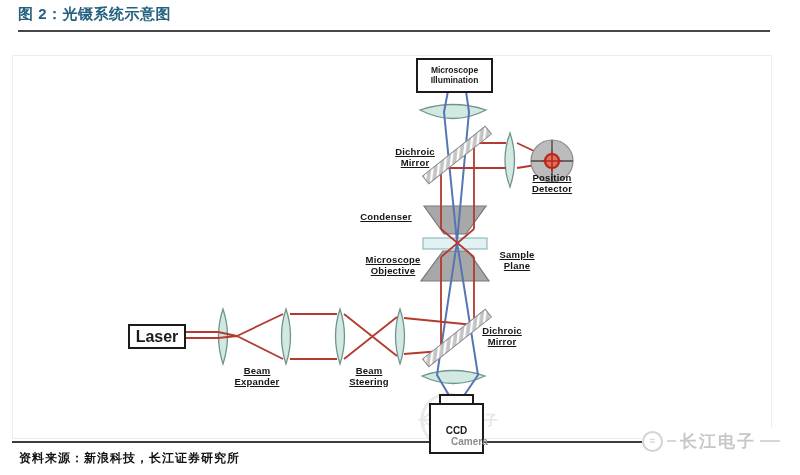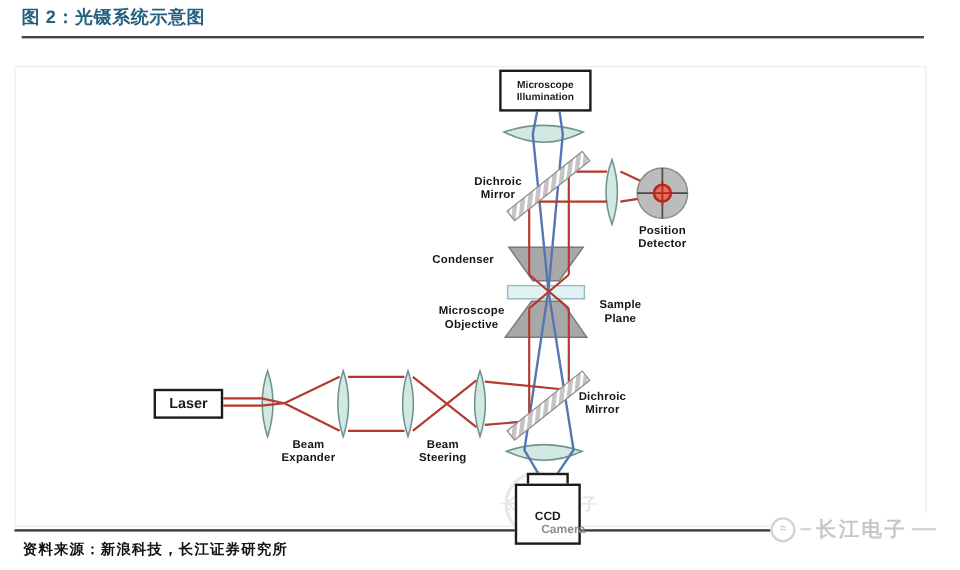--- a/index.html
+++ b/index.html
@@ -5,27 +5,27 @@
   html,body{margin:0;padding:0;background:#fff;}
   .page{position:relative;width:800px;height:475px;background:#ffffff;overflow:hidden;
         font-family:"Liberation Sans",sans-serif;}
   .title{position:absolute;left:18px;top:5px;font-size:15px;font-weight:bold;color:#24607f;letter-spacing:0.5px;}
   .rule{position:absolute;height:2px;background:#474747;}
   .top-rule{left:18px;top:30px;width:752px;}
   .bottom-rule{left:12px;top:441px;width:758px;background:#3c3c3c;}
   .frame{position:absolute;left:12px;top:55px;width:758px;height:382px;border:1px solid #ededed;}
   .diagram-svg{position:absolute;left:0;top:0;z-index:1;}
   .lbl{position:absolute;z-index:2;font-size:9.5px;line-height:10.5px;font-weight:bold;color:#151515;
-       text-align:center;letter-spacing:0.2px;}
+       text-align:center;letter-spacing:0.2px;text-decoration:underline;}
   .lbl.right{}
   .box{position:absolute;z-index:3;background:#fff;border:2px solid #1b1b1b;text-align:center;
        font-weight:bold;color:#1b1b1b;}
   .box .bl{display:block;}
   .ill-box{left:416px;top:58px;width:73px;height:26px;font-size:8.5px;line-height:10px;padding-top:5px;}
-  .laser-box{left:128px;top:324px;width:54px;height:21px;font-size:12px;line-height:21px;}
+  .laser-box{left:128px;top:324px;width:54px;height:21px;font-size:16px;line-height:21px;}
   .ccd-nub{position:absolute;z-index:3;left:439px;top:394px;width:31px;height:8px;background:#fff;border:2px solid #1c1c1c;}
   .ccd-box{left:429px;top:403px;width:51px;height:27px;font-size:10px;line-height:11px;padding-top:20px;}
   .ccd-box .faded{color:#8d8d8d;margin-left:20px;}
   .source{position:absolute;left:19px;top:450px;font-size:12px;font-weight:bold;color:#121212;letter-spacing:1px;z-index:2;}
   .watermark{position:absolute;left:642px;top:428px;width:152px;height:26px;background:#fff;z-index:6;
              display:flex;align-items:center;gap:4px;}
   .wm-logo{width:17px;height:17px;border:2px solid #d3d3d3;border-radius:50%;color:#cfcfcf;
            font-size:10px;line-height:16px;text-align:center;font-weight:bold;flex:0 0 auto;}
   .wm-dash{height:2px;background:#d6d6d6;flex:0 0 auto;}
   .wm-dash.d1{width:9px;}
@@ -100,21 +100,21 @@
   <div class="ccd-nub"></div>
   <div class="box ccd-box">
     <span class="bl">CCD</span>
     <span class="bl faded">Camera</span>
   </div>
 
   <div class="lbl" style="left:385px;top:147px;width:60px;">
     <span class="bl" style="display:block">Dichroic</span>
     <span class="bl" style="display:block">Mirror</span>
   </div>
-  <div class="lbl" style="left:521px;top:188px;width:62px;">
+  <div class="lbl" style="left:521px;top:173px;width:62px;">
     <span style="display:block">Position</span>
     <span style="display:block">Detector</span>
   </div>
   <div class="lbl right" style="left:352px;top:212px;width:68px;">Condenser</div>
   <div class="lbl" style="left:493px;top:250px;width:48px;">
     <span style="display:block">Sample</span>
     <span style="display:block">Plane</span>
   </div>
   <div class="lbl" style="left:355px;top:255px;width:76px;">
     <span style="display:block">Microscope</span>

